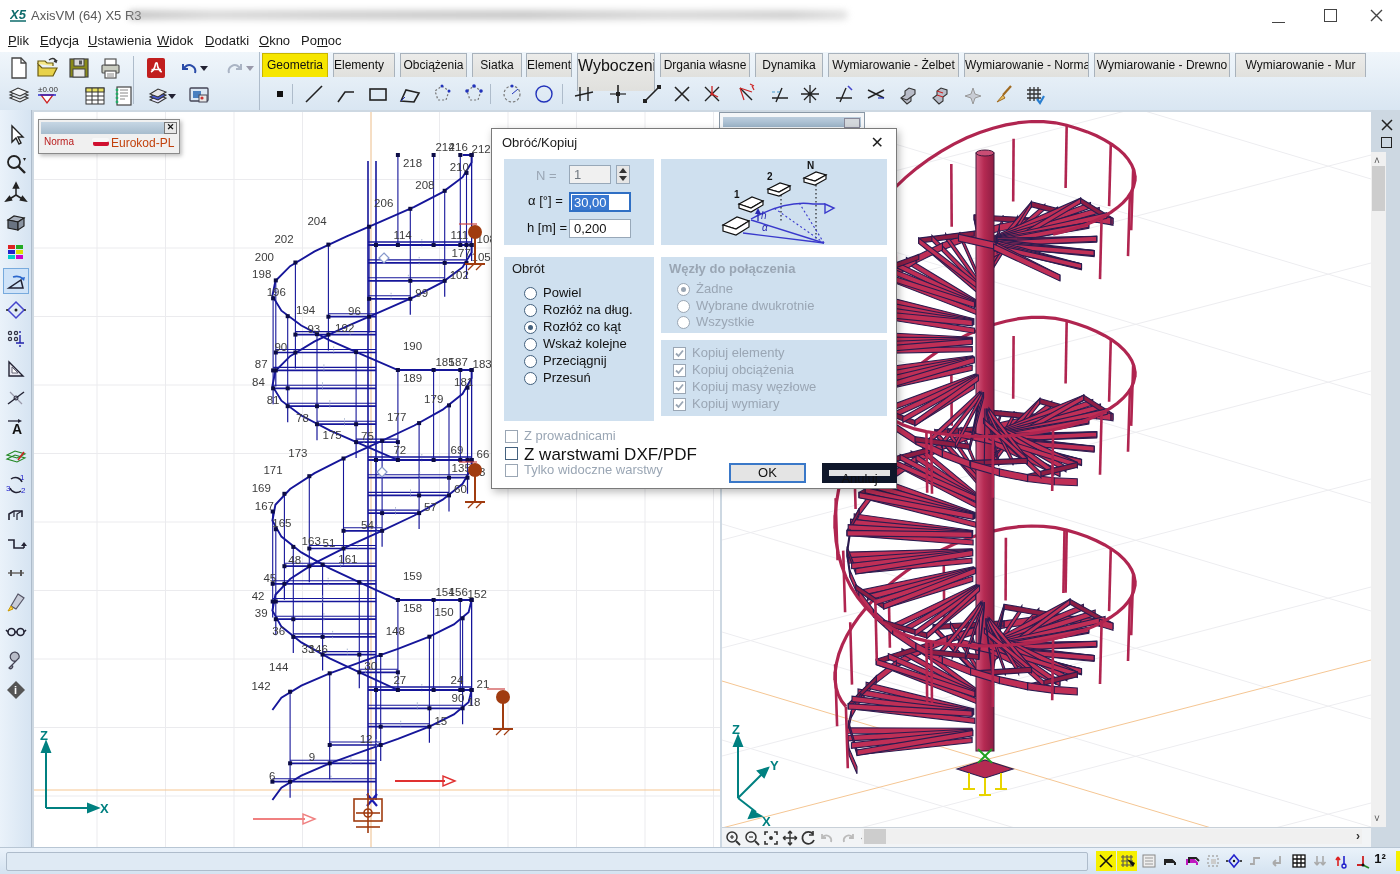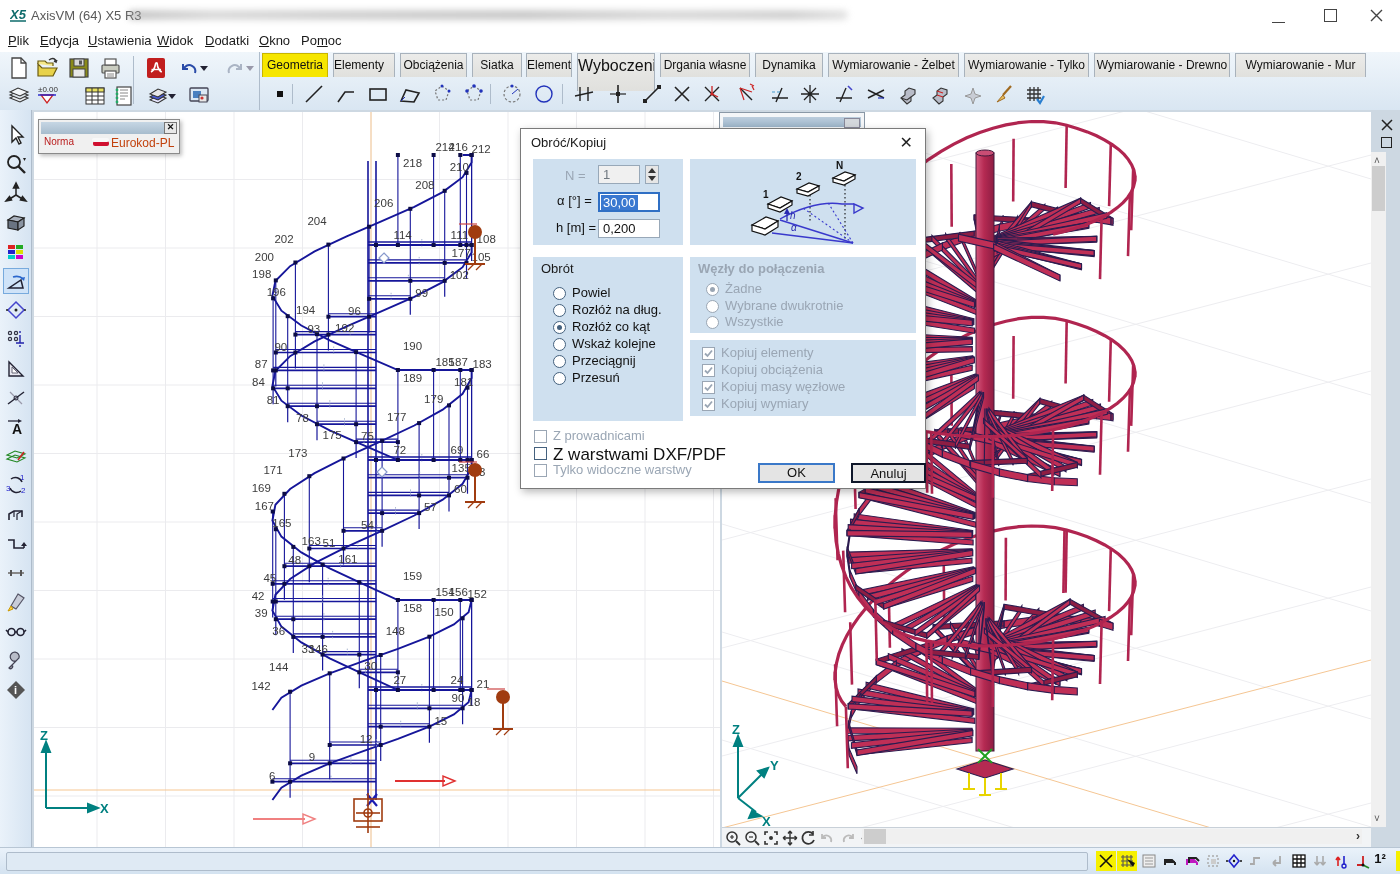--- a/index.html
+++ b/index.html
@@ -110,21 +110,21 @@
 <div style="position:absolute;left:259px;top:52px;width:1px;height:58px;background:#aebccb"></div>
 <div style="position:absolute;left:262px;top:53px;width:66px;height:24px;background:#f6e600;border:1px solid #c8b400;border-bottom:none;box-sizing:border-box;text-align:center;font-size:12px;color:#111;line-height:23px;white-space:nowrap;overflow:hidden">Geometria</div>
 <div style="position:absolute;left:333px;top:53px;width:62px;height:24px;background:linear-gradient(#ececea,#e0e0dd);border:1px solid #a8b2bc;border-bottom:none;box-sizing:border-box;text-align:left;font-size:12px;color:#111;line-height:23px;white-space:nowrap;overflow:hidden">Elementy</div>
 <div style="position:absolute;left:400px;top:53px;width:67px;height:24px;background:linear-gradient(#ececea,#e0e0dd);border:1px solid #a8b2bc;border-bottom:none;box-sizing:border-box;text-align:center;font-size:12px;color:#111;line-height:23px;white-space:nowrap;overflow:hidden">Obciążenia</div>
 <div style="position:absolute;left:472px;top:53px;width:50px;height:24px;background:linear-gradient(#ececea,#e0e0dd);border:1px solid #a8b2bc;border-bottom:none;box-sizing:border-box;text-align:center;font-size:12px;color:#111;line-height:23px;white-space:nowrap;overflow:hidden">Siatka</div>
 <div style="position:absolute;left:526px;top:53px;width:46px;height:24px;background:linear-gradient(#ececea,#e0e0dd);border:1px solid #a8b2bc;border-bottom:none;box-sizing:border-box;text-align:center;font-size:12px;color:#111;line-height:23px;white-space:nowrap;overflow:hidden">Elementy</div>
 <div style="position:absolute;left:577px;top:53px;width:78px;height:38px;background:linear-gradient(#ececea,#e0e0dd);border:1px solid #a8b2bc;border-bottom:none;box-sizing:border-box;text-align:center;font-size:16px;color:#111;line-height:23px;white-space:nowrap;overflow:hidden">Wyboczenie</div>
 <div style="position:absolute;left:660px;top:53px;width:90px;height:24px;background:linear-gradient(#ececea,#e0e0dd);border:1px solid #a8b2bc;border-bottom:none;box-sizing:border-box;text-align:center;font-size:12px;color:#111;line-height:23px;white-space:nowrap;overflow:hidden">Drgania własne</div>
 <div style="position:absolute;left:755px;top:53px;width:68px;height:24px;background:linear-gradient(#ececea,#e0e0dd);border:1px solid #a8b2bc;border-bottom:none;box-sizing:border-box;text-align:center;font-size:12px;color:#111;line-height:23px;white-space:nowrap;overflow:hidden">Dynamika</div>
 <div style="position:absolute;left:828px;top:53px;width:131px;height:24px;background:linear-gradient(#ececea,#e0e0dd);border:1px solid #a8b2bc;border-bottom:none;box-sizing:border-box;text-align:center;font-size:12px;color:#111;line-height:23px;white-space:nowrap;overflow:hidden">Wymiarowanie - Żelbet</div>
-<div style="position:absolute;left:964px;top:53px;width:125px;height:24px;background:linear-gradient(#ececea,#e0e0dd);border:1px solid #a8b2bc;border-bottom:none;box-sizing:border-box;text-align:center;font-size:12px;color:#111;line-height:23px;white-space:nowrap;overflow:hidden">Wymiarowanie - Tylko</div>
+<div style="position:absolute;left:964px;top:53px;width:125px;height:24px;background:linear-gradient(#ececea,#e0e0dd);border:1px solid #a8b2bc;border-bottom:none;box-sizing:border-box;text-align:center;font-size:12px;color:#111;line-height:23px;white-space:nowrap;overflow:hidden">Wymiarowanie - Norma</div>
 <div style="position:absolute;left:1094px;top:53px;width:136px;height:24px;background:linear-gradient(#ececea,#e0e0dd);border:1px solid #a8b2bc;border-bottom:none;box-sizing:border-box;text-align:center;font-size:12px;color:#111;line-height:23px;white-space:nowrap;overflow:hidden">Wymiarowanie - Drewno</div>
 <div style="position:absolute;left:1235px;top:53px;width:131px;height:24px;background:linear-gradient(#ececea,#e0e0dd);border:1px solid #a8b2bc;border-bottom:none;box-sizing:border-box;text-align:center;font-size:12px;color:#111;line-height:23px;white-space:nowrap;overflow:hidden">Wymiarowanie - Mur</div>
 <div style="position:absolute;left:268px;top:82px;width:24px;height:24px"><svg width="24" height="24" viewBox="0 0 24 24" style="">
       <rect x="9" y="9" width="6" height="6" fill="#111"></rect>
     </svg></div>
 <div style="position:absolute;left:292px;top:84px;width:1px;height:20px;background:#aebccb"></div>
 <div style="position:absolute;left:302px;top:82px;width:24px;height:24px"><svg width="24" height="24" viewBox="0 0 24 24" style="">
       <line x1="4" y1="20" x2="20" y2="4" stroke="#222" stroke-width="1.6"></line>
     </svg></div>
 <div style="position:absolute;left:334px;top:82px;width:24px;height:24px"><svg width="24" height="24" viewBox="0 0 24 24" style="">
@@ -1321,21 +1321,21 @@
     </svg></div>
 <div style="position:absolute;left:1352.800000000001px;top:851px;width:20px;height:20px;box-sizing:border-box"><svg width="18" height="18" viewBox="0 0 18 18" style="margin:1px">
       <path d="M9 4 v9 h-6" stroke="#c22" stroke-width="1.8" fill="none"></path>
       <path d="M9 13 l6 3" stroke="#282" stroke-width="1.8"></path>
       <circle cx="9" cy="13" r="1.5" fill="#111"></circle>
     </svg></div>
 <div style="position:absolute;left:1374.2000000000012px;top:851px;font-size:13px;color:#111;font-weight:bold">1²</div>
 <div style="position:absolute;left:1396.2000000000012px;top:851px;width:20px;height:20px;background:#f6f000;box-sizing:border-box"><svg width="18" height="18" viewBox="0 0 18 18" style="margin:1px">
       <path d="M4 14 V6 m0 8 h10 M4 14 L14 4 m0 0 v7 m0 -7 h-7" stroke="#111" stroke-width="1.5" fill="none"></path>
     </svg></div>
-<div style="position:absolute;left:520px;top:128px;width:406px;height:361px;background:#fff;border:1px solid #7a7a7a;box-shadow:2px 3px 8px rgba(0,0,0,.28);box-sizing:border-box">
+<div style="position:absolute;left:491px;top:128px;width:406px;height:361px;background:#fff;border:1px solid #7a7a7a;box-shadow:2px 3px 8px rgba(0,0,0,.28);box-sizing:border-box">
   <div style="position:absolute;left:10px;top:6px;font-size:13px;color:#1a1a1a">Obróć/Kopiuj</div>
   <div style="position:absolute;right:12px;top:4px;font-size:16px;color:#222">✕</div>
   <div style="position:absolute;left:12px;top:30px;width:150px;height:86px;background:#cfe0ef"></div>
   <div style="position:absolute;left:169px;top:30px;width:226px;height:86px;background:#cfe0ef"><svg width="226" height="86" viewBox="0 0 226 86" style="">
         <g stroke="#111" fill="#fff" stroke-width="1.2">
 <path d="M62 66 l14 -8 l12 4 l-13 8 z"></path>
           <path d="M62 66 v6 l13 4 l13 -8 v-6 l-13 8 z"></path>
 <path d="M78 45 l13 -7 l11 4 l-12 7 z"></path>
           <path d="M78 45 v4 l12 4 l12 -7 v-4 l-12 7 z"></path>
 <path d="M107 30 l12 -6 l10 3 l-11 6 z"></path>
@@ -1430,13 +1430,13 @@
       </div>
       <div style="position:absolute;left:31px;top:56px;font-size:13px;color:#9aa6b4;white-space:nowrap">Kopiuj wymiary</div>
   </div>
   <div style="position:absolute;left:13px;top:301px;width:13px;height:13px;border:1px solid #9aa6b4;background:#fff;box-sizing:border-box"></div>
     <div style="position:absolute;left:32px;top:299px;font-size:13px;color:#9aa6b4;white-space:nowrap">Z prowadnicami</div>
   <div style="position:absolute;left:13px;top:318px;width:13px;height:13px;border:1px solid #44617e;background:#fff;box-sizing:border-box"></div>
     <div style="position:absolute;left:32px;top:316px;font-size:17px;color:#111;white-space:nowrap">Z warstwami DXF/PDF</div>
   <div style="position:absolute;left:13px;top:335px;width:13px;height:13px;border:1px solid #9aa6b4;background:#fff;box-sizing:border-box"></div>
     <div style="position:absolute;left:32px;top:333px;font-size:13px;color:#9aa6b4;white-space:nowrap">Tylko widoczne warstwy</div>
   <div style="position:absolute;left:237px;top:334px;width:77px;height:20px;background:#e4e4e4;border:2px solid #3a78c8;box-sizing:border-box;text-align:center;font-size:13px;color:#111;line-height:16px">OK</div>
-  <div style="position:absolute;left:330px;top:334px;width:75px;height:20px;background:#e4e4e4;border:2px solid #0f172a;box-sizing:border-box;text-align:center;font-size:13px;color:#111;line-height:17px">Anuluj</div>
+  <div style="position:absolute;left:330px;top:334px;width:75px;height:20px;background:#e4e4e4;border:7px solid #0f172a;box-sizing:border-box;text-align:center;font-size:13px;color:#111;line-height:17px">Anuluj</div>
 </div>
 </body></html>

